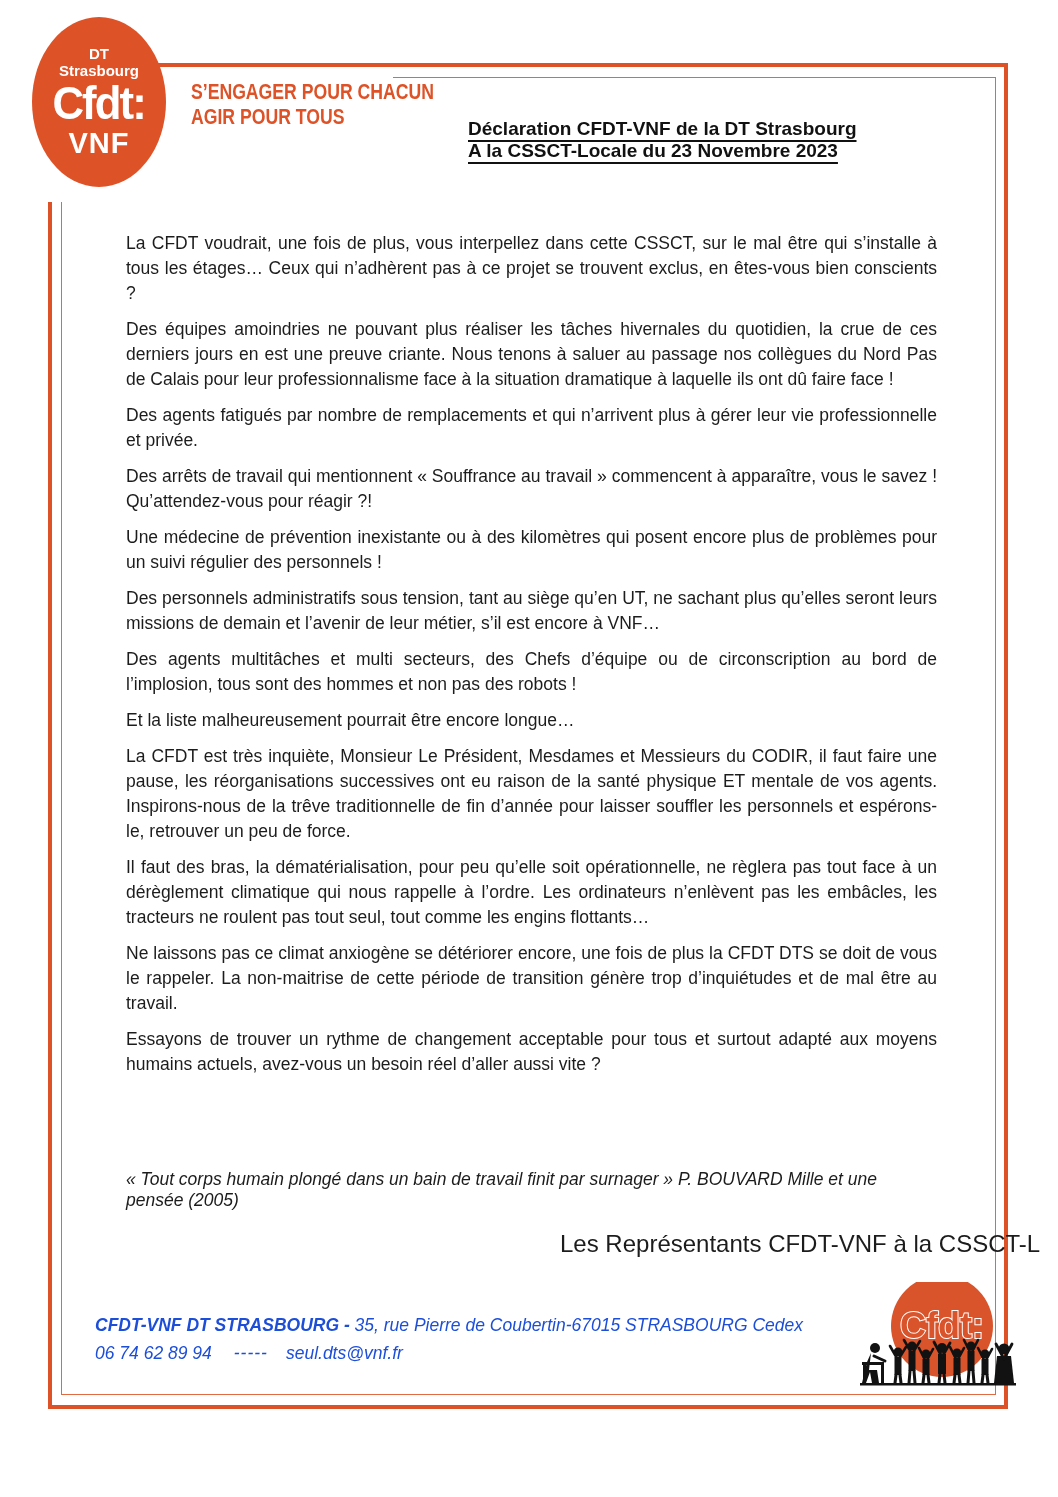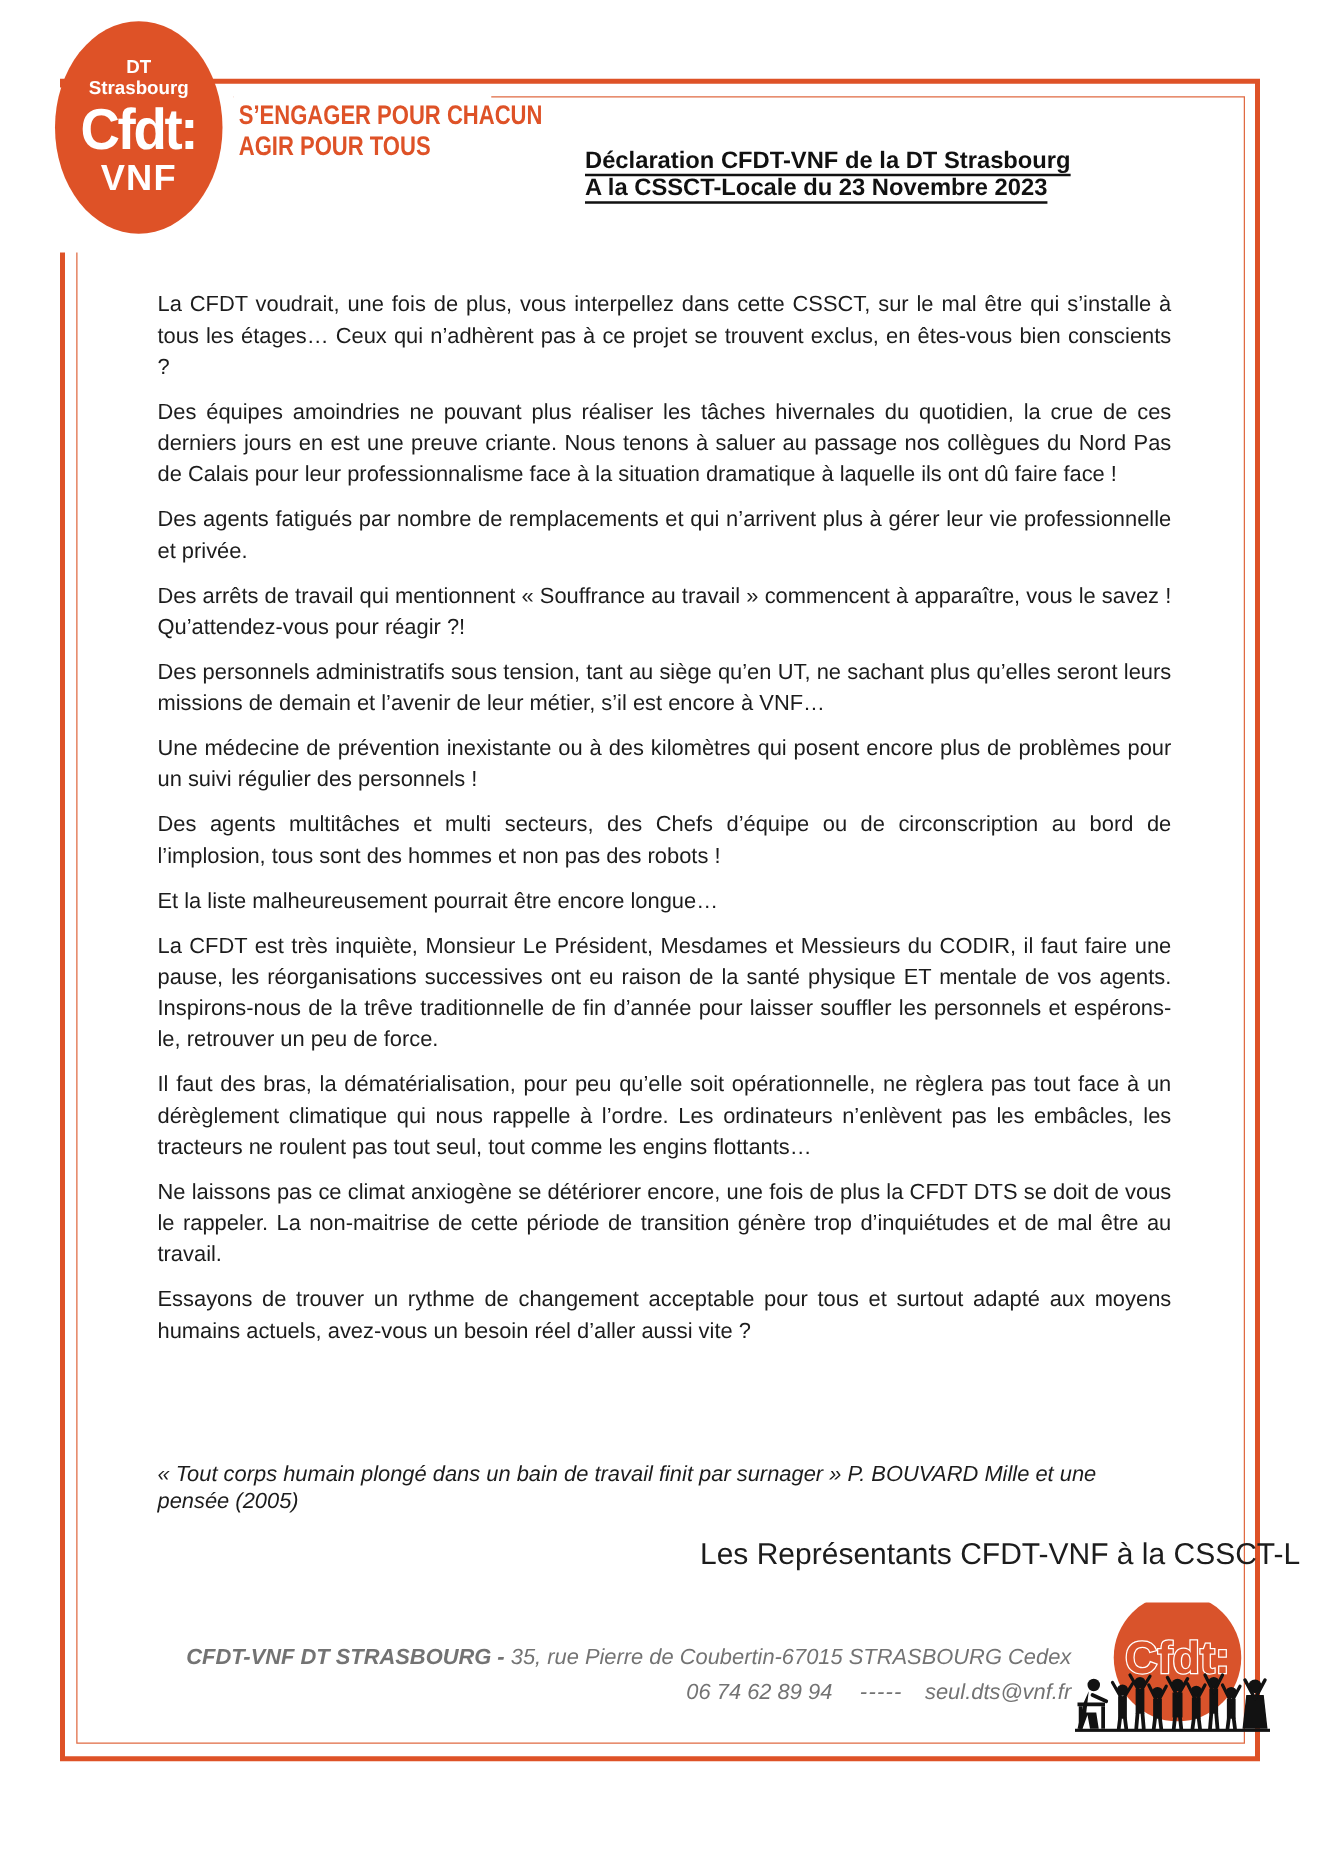--- a/index.html
+++ b/index.html
@@ -26,21 +26,21 @@
     left: 61px; top: 77px;
     width: 935px; height: 1318px;
     border: 1.5px solid var(--accent-soft);
   }
   .cover { position: absolute; background: #ffffff; }
   .cover-logo { left: 38px; top: 70px; width: 149px; height: 132px; }
   .cover-slogan { left: 187px; top: 71px; width: 206px; height: 74px; }
   
   .logo-circle {
     position: absolute;
-    left: 44px; top: 17px;
+    left: 32px; top: 17px;
     width: 134px; height: 170px;
     background: var(--accent);
     border-radius: 50%;
     color: #ffffff;
     text-align: center;
     display: flex; flex-direction: column; align-items: center; justify-content: center;
     z-index: 5;
   }
   .logo-badge { font-size: 15px; font-weight: 700; line-height: 17px; }
   .logo-brand { font-size: 46px; font-weight: 800; letter-spacing: -2px; line-height: 48px; transform: scaleX(.95); }
@@ -95,25 +95,25 @@
   .signature {
     position: absolute;
     left: 560px; top: 1230px;
     font-size: 24px;
   }
   
   .footer {
     position: absolute;
     left: 95px; top: 1311px;
     width: 762px;
-    text-align: right;
+    text-align: left;
     font-style: italic;
     font-size: 17.5px;
     line-height: 28px;
-    color: #737373;
+    color: #1d4ed8;
   }
   .footer .org { font-weight: 700; }
   .footer .sep { padding: 0 18px; letter-spacing: 1px; }
   .footer .phone { padding-right: 4px; }
   .footer-logo {
     position: absolute;
     left: 858px; top: 1282px;
     width: 160px; height: 110px;
     z-index: 7;
   }
@@ -143,22 +143,22 @@
   <div class="title-block">
     <div><span class="title-line">Déclaration CFDT-VNF de la DT Strasbourg</span></div>
     <div><span class="title-line">A la CSSCT-Locale du 23 Novembre 2023</span></div>
   </div>
 
   <div class="body-text">
     <p>La CFDT voudrait, une fois de plus, vous interpellez dans cette CSSCT, sur le mal être qui s’installe à tous les étages… Ceux qui n’adhèrent pas à ce projet se trouvent exclus, en êtes-vous bien conscients ?</p>
     <p>Des équipes amoindries ne pouvant plus réaliser les tâches hivernales du quotidien, la crue de ces derniers jours en est une preuve criante. Nous tenons à saluer au passage nos collègues du Nord Pas de Calais pour leur professionnalisme face à la situation dramatique à laquelle ils ont dû faire face !</p>
     <p>Des agents fatigués par nombre de remplacements et qui n’arrivent plus à gérer leur vie professionnelle et privée.</p>
     <p>Des arrêts de travail qui mentionnent « Souffrance au travail » commencent à apparaître, vous le savez ! Qu’attendez-vous pour réagir ?!</p>
+    <p>Une médecine de prévention inexistante ou à des kilomètres qui posent encore plus de problèmes pour un suivi régulier des personnels !</p>
     <p>Des personnels administratifs sous tension, tant au siège qu’en UT, ne sachant plus qu’elles seront leurs missions de demain et l’avenir de leur métier, s’il est encore à VNF…</p>
-    <p>Une médecine de prévention inexistante ou à des kilomètres qui posent encore plus de problèmes pour un suivi régulier des personnels !</p>
     <p>Des agents multitâches et multi secteurs, des Chefs d’équipe ou de circonscription au bord de l’implosion, tous sont des hommes et non pas des robots !</p>
     <p>Et la liste malheureusement pourrait être encore longue…</p>
     <p>La CFDT est très inquiète, Monsieur Le Président, Mesdames et Messieurs du CODIR, il faut faire une pause, les réorganisations successives ont eu raison de la santé physique ET mentale de vos agents. Inspirons-nous de la trêve traditionnelle de fin d’année pour laisser souffler les personnels et espérons-le, retrouver un peu de force.</p>
     <p>Il faut des bras, la dématérialisation, pour peu qu’elle soit opérationnelle, ne règlera pas tout face à un dérèglement climatique qui nous rappelle à l’ordre. Les ordinateurs n’enlèvent pas les embâcles, les tracteurs ne roulent pas tout seul, tout comme les engins flottants…</p>
     <p>Ne laissons pas ce climat anxiogène se détériorer encore, une fois de plus la CFDT DTS se doit de vous le rappeler. La non-maitrise de cette période de transition génère trop d’inquiétudes et de mal être au travail.</p>
     <p>Essayons de trouver un rythme de changement acceptable pour tous et surtout adapté aux moyens humains actuels, avez-vous un besoin réel d’aller aussi vite ?</p>
   </div>
 
   <div class="quote">« Tout corps humain plongé dans un bain de travail finit par surnager » P. BOUVARD Mille et une pensée (2005)</div>
 

